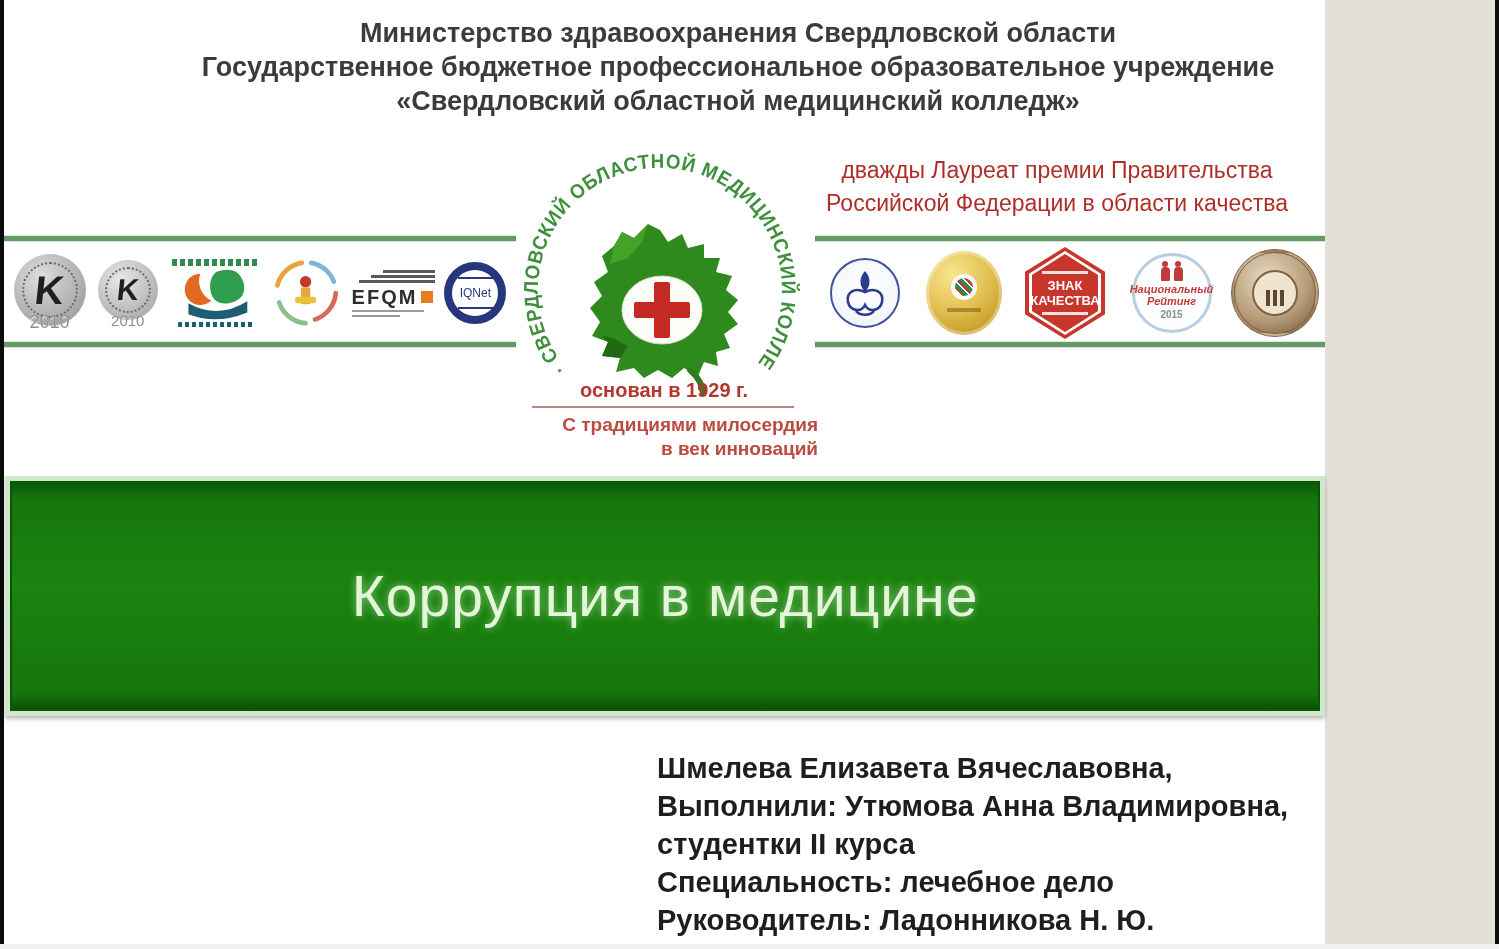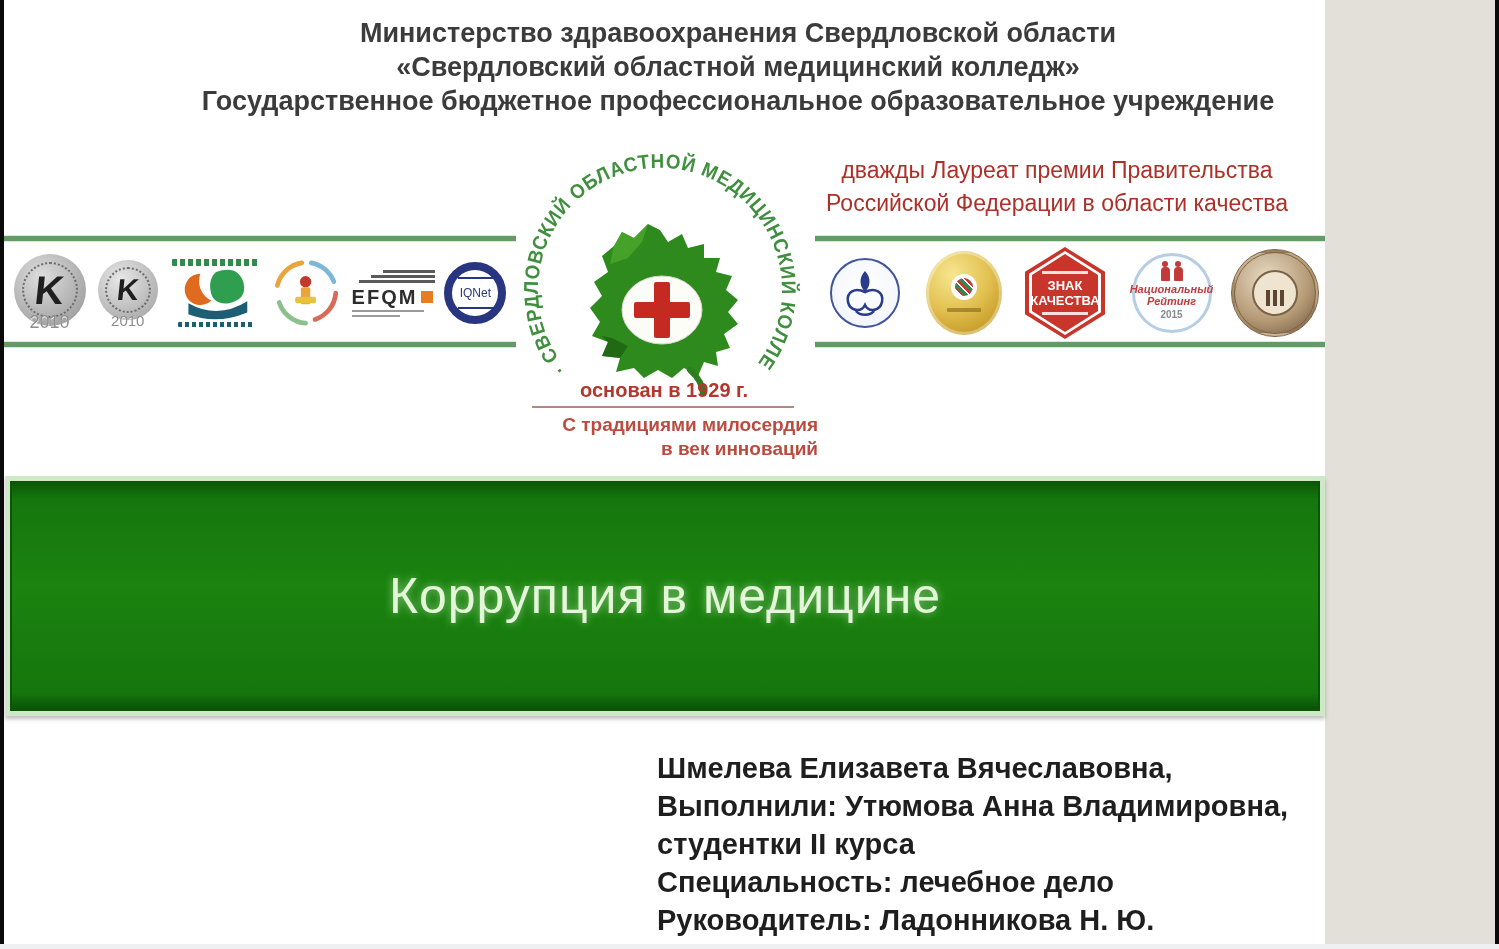--- a/index.html
+++ b/index.html
@@ -122,39 +122,39 @@
   .divider { position:absolute; left:528px; top:406px; width:262px; height:2px; background:#b08a80; }
   .motto { position:absolute; left:506px; top:413px; width:308px; text-align:right;
            font-size:19px; line-height:24px; font-weight:bold; color:#bc4a3e; }
 
   
   .banner { position:absolute; left:1px; top:476px; width:1320px; height:240px;
             background:#cfe8c7; padding:5px; box-shadow:0 3px 4px rgba(0,0,0,.25); }
   .banner-inner { width:100%; height:100%; border:2px solid #0b5507;
             background:linear-gradient(180deg,#0b5907 0%, #15760d 7%, #1b830f 45%, #15760d 93%, #0a5206 100%);
             display:flex; align-items:center; justify-content:center; }
-  .banner-title { font-size:50px; letter-spacing:1px; color:#e3f6d8;
+  .banner-title { font-size:57px; letter-spacing:1px; color:#e3f6d8;
             text-shadow:0 0 9px rgba(230,255,215,.55); }
 
   
   .credits { position:absolute; left:653px; top:749px; width:662px;
              font-size:29px; line-height:38px; font-weight:bold; color:#1e1e1e; }
 </style>
 </head>
 <body>
 
 <div class="stage">
   <div class="outside"></div>
 
   <div class="slide">
 
     <div class="hdr">
       <div>Министерство здравоохранения Свердловской области</div>
+      <div>Государственное бюджетное профессиональное образовательное учреждение</div>
       <div>«Свердловский областной медицинский колледж»</div>
-      <div>Государственное бюджетное профессиональное образовательное учреждение</div>
     </div>
 
     <div class="laur">
       <div>дважды Лауреат премии Правительства</div>
       <div>Российской Федерации в области качества</div>
     </div>
 
     <div class="strip l">
       <div class="gline t"></div>
       <div class="logos">

